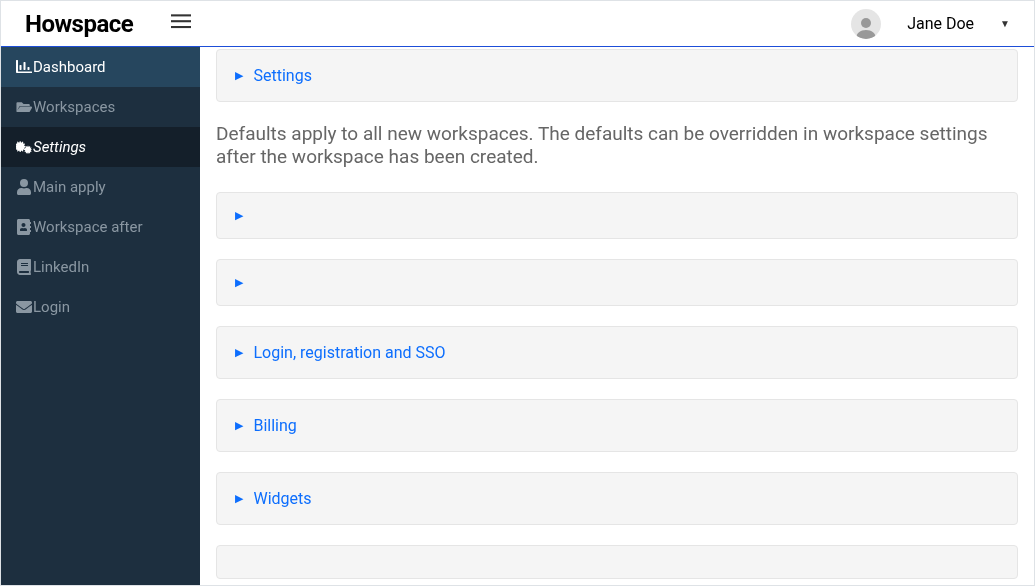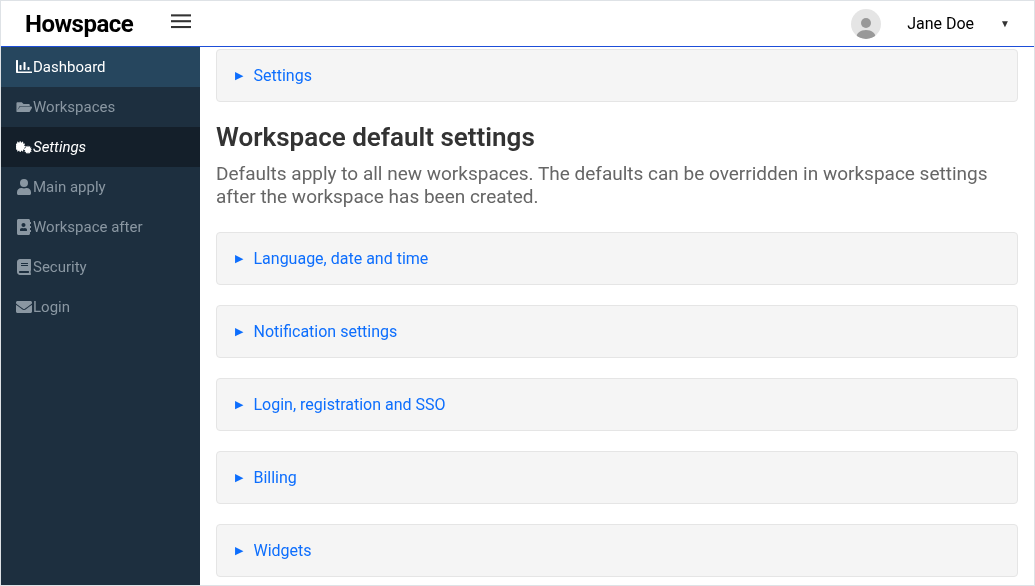--- a/index.html
+++ b/index.html
@@ -214,54 +214,51 @@
           </svg>
       </span>
       <span>Workspace after</span>
     </div>
     <div class="sidebar-item">
       <span class="icon">
         <svg viewBox="0 0 448 512">
             <path d="M448 360V24c0-13.3-10.7-24-24-24H96C43 0 0 43 0 96v320c0 53 43 96 96 96h328c13.3 0 24-10.7 24-24v-16c0-7.5-3.5-14.3-8.9-18.7-4.2-15.4-4.2-59.3 0-74.7 5.4-4.3 8.9-11.1 8.9-18.6zM128 134c0-3.3 2.7-6 6-6h212c3.3 0 6 2.7 6 6v20c0 3.3-2.7 6-6 6H134c-3.3 0-6-2.7-6-6v-20zm0 64c0-3.3 2.7-6 6-6h212c3.3 0 6 2.7 6 6v20c0 3.3-2.7 6-6 6H134c-3.3 0-6-2.7-6-6v-20zM381.4 448H96c-17.7 0-32-14.3-32-32 0-17.6 14.4-32 32-32h285.4c-1.9 17.1-1.9 46.9 0 64z"></path>
           </svg>
       </span>
-      <span>Security</span>
+      <span>LinkedIn</span>
     </div>
     <div class="sidebar-item">
       <span class="icon">
         <svg viewBox="0 0 512 512">
             <path d="M502.3 190.8c3.9-3.1 9.7-.2 9.7 4.7V400c0 26.5-21.5 48-48 48H48c-26.5 0-48-21.5-48-48V195.6c0-5 5.7-7.8 9.7-4.7 22.4 17.4 52.1 39.5 154.1 113.6 21.1 15.4 56.7 47.8 92.2 47.6 35.7.3 72-32.8 92.3-47.6 102-74.1 131.6-96.3 154-113.7zM256 320c23.2.4 56.6-29.2 73.4-41.4 132.7-96.3 142.8-104.7 173.4-128.7 5.8-4.5 9.2-11.5 9.2-18.9v-19c0-26.5-21.5-48-48-48H48C21.5 64 0 85.5 0 112v19c0 7.4 3.4 14.3 9.2 18.9 30.6 23.9 40.7 32.4 173.4 128.7 16.8 12.2 50.2 41.8 73.4 41.4z"></path>
           </svg>
       </span>
       <span>Login</span>
     </div>
   </div>
 
   <div class="main">
     <div class="card card-top">
       <div class="accordion-link">
         <span class="caret-right">▶</span>
         <span>Settings</span>
       </div>
     </div>
 
-    <h2 class="section-title">Workspace default settings</h2>
     <p class="section-desc">Defaults apply to all new workspaces. The defaults can be overridden in workspace settings after the workspace has been created.</p>
 
     <div class="card">
       <div class="accordion-link">
         <span class="caret-right">▶</span>
-        <span>Language, date and time</span>
-      </div>
-    </div>
-
-    <div class="card">
-      <div class="accordion-link">
-        <span class="caret-right">▶</span>
-        <span>Notification settings</span>
+      </div>
+    </div>
+
+    <div class="card">
+      <div class="accordion-link">
+        <span class="caret-right">▶</span>
       </div>
     </div>
 
     <div class="card">
       <div class="accordion-link">
         <span class="caret-right">▶</span>
         <span>Login, registration and SSO</span>
       </div>
     </div>
 

